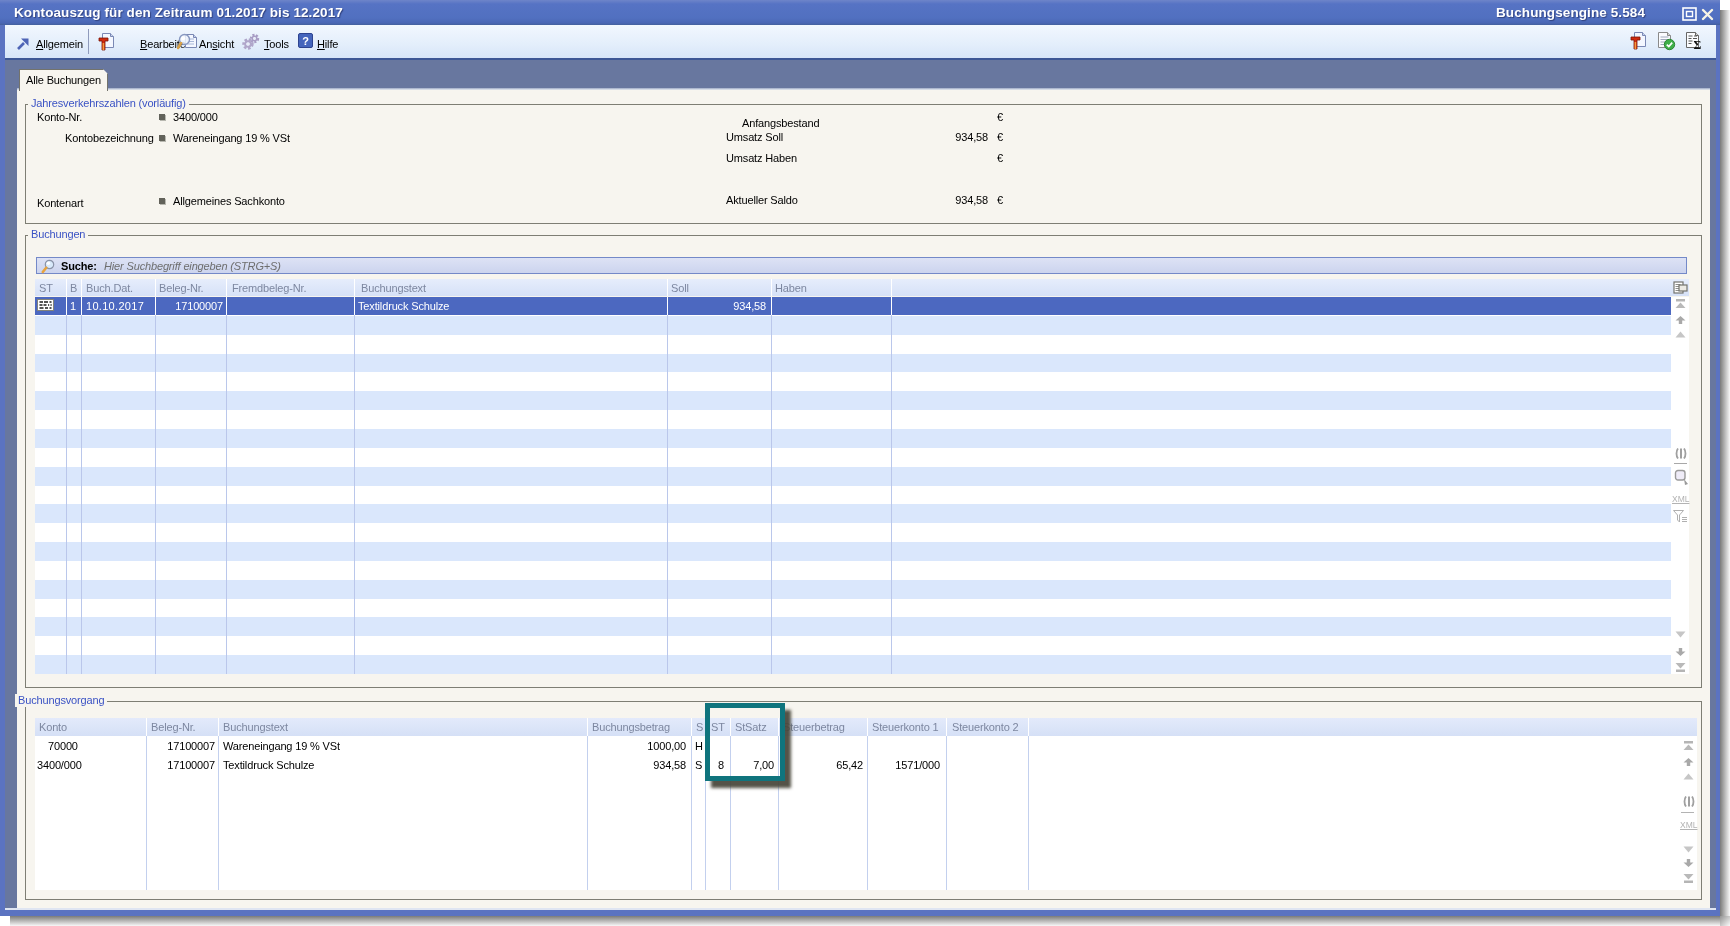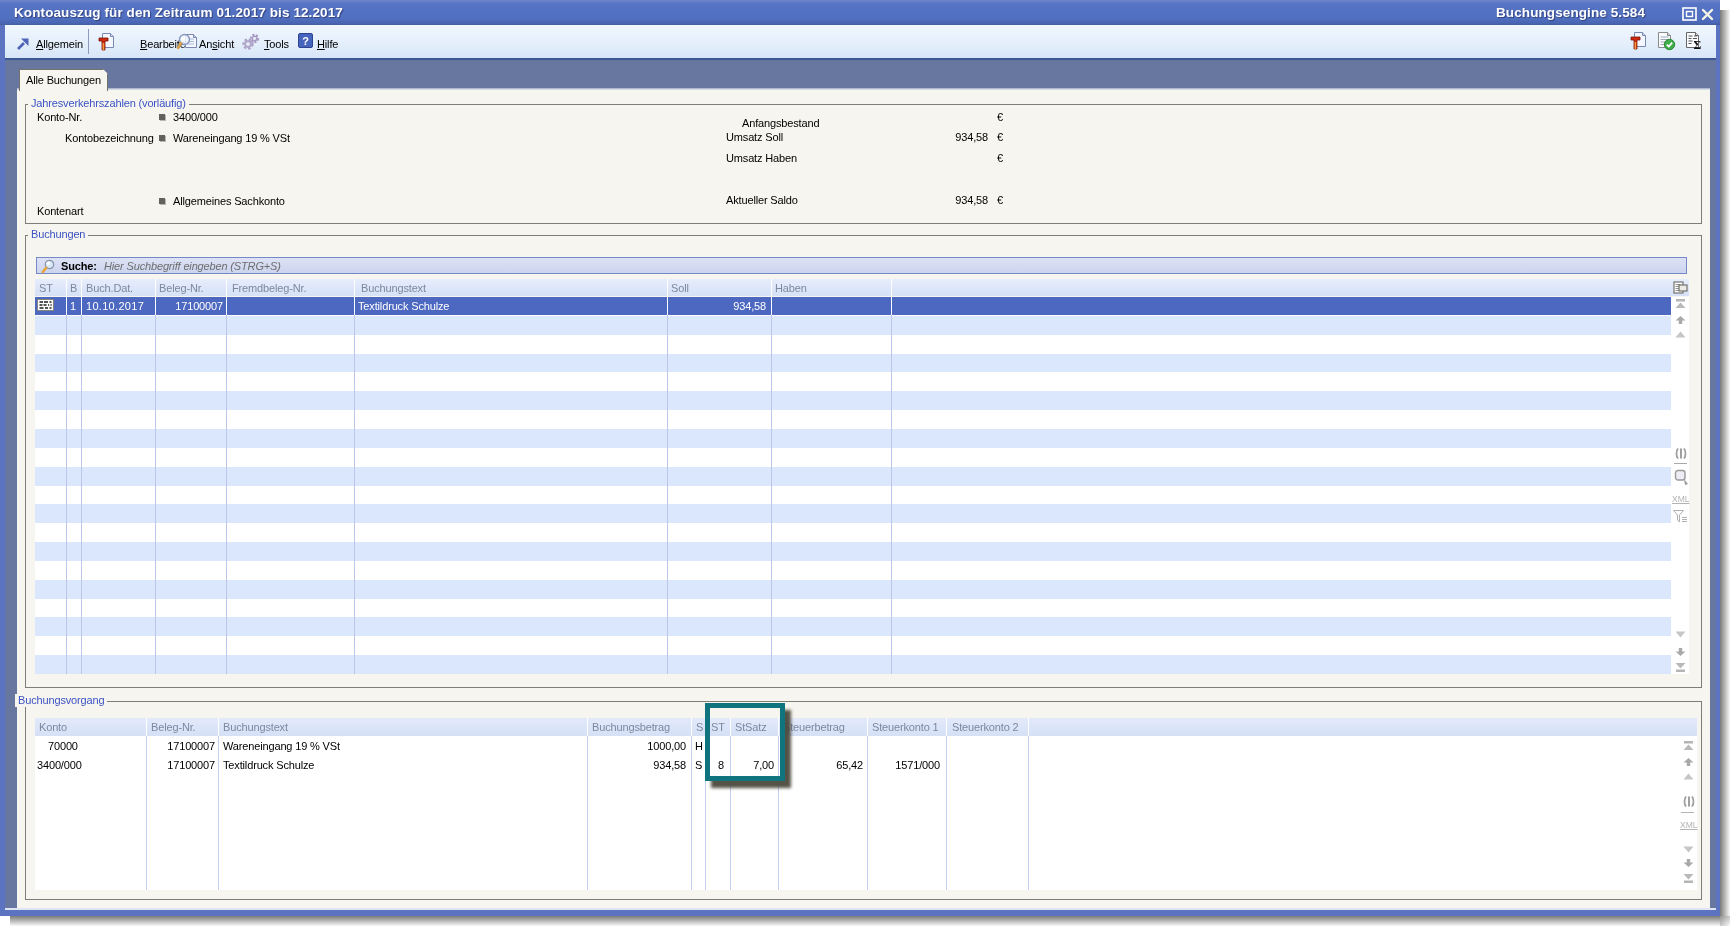--- a/index.html
+++ b/index.html
@@ -103,21 +103,21 @@
 <div class="abs" style="left:17px;top:90px;width:1693px;height:818px;background:#f7f5ef;"></div>
 
 <div class="abs" style="left:19px;top:69px;width:89px;height:22px;box-sizing:border-box;background:#f7f5ef;border:1px solid #73736c;border-bottom:none;clip-path:polygon(0 0, calc(100% - 5px) 0, 100% 5px, 100% 100%, 0 100%);"></div>
 <div class="t" style="left:26px;top:73px;">Alle Buchungen</div>
 
 <div class="fs" style="left:25px;top:104px;width:1675px;height:118px;"></div>
 <div class="lbl" style="left:28px;top:97px;">Jahresverkehrszahlen (vorläufig)</div>
 
 <div class="t" style="left:37px;top:110px;">Konto-Nr.</div>
 <div class="t" style="left:37px;top:131px;margin-left:28px;">Kontobezeichnung</div>
-<div class="t" style="left:37px;top:204px;">Kontenart</div>
+<div class="t" style="left:37px;top:196px;">Kontenart</div>
 <div class="abs" style="left:159px;top:114px;width:6px;height:6px;background:#62625a;box-shadow:1px 1px 0 #b8b8b0;"></div>
 <div class="abs" style="left:159px;top:135px;width:6px;height:6px;background:#62625a;box-shadow:1px 1px 0 #b8b8b0;"></div>
 <div class="abs" style="left:159px;top:198px;width:6px;height:6px;background:#62625a;box-shadow:1px 1px 0 #b8b8b0;"></div>
 <div class="t" style="left:173px;top:110px;">3400/000</div>
 <div class="t" style="left:173px;top:131px;">Wareneingang 19 % VSt</div>
 <div class="t" style="left:173px;top:194px;">Allgemeines Sachkonto</div>
 <div class="t" style="left:726px;top:116px;margin-left:16px;">Anfangsbestand</div>
 <div class="t" style="left:726px;top:130px;">Umsatz Soll</div>
 <div class="t" style="left:726px;top:151px;">Umsatz Haben</div>
 <div class="t" style="left:726px;top:193px;">Aktueller Saldo</div>

